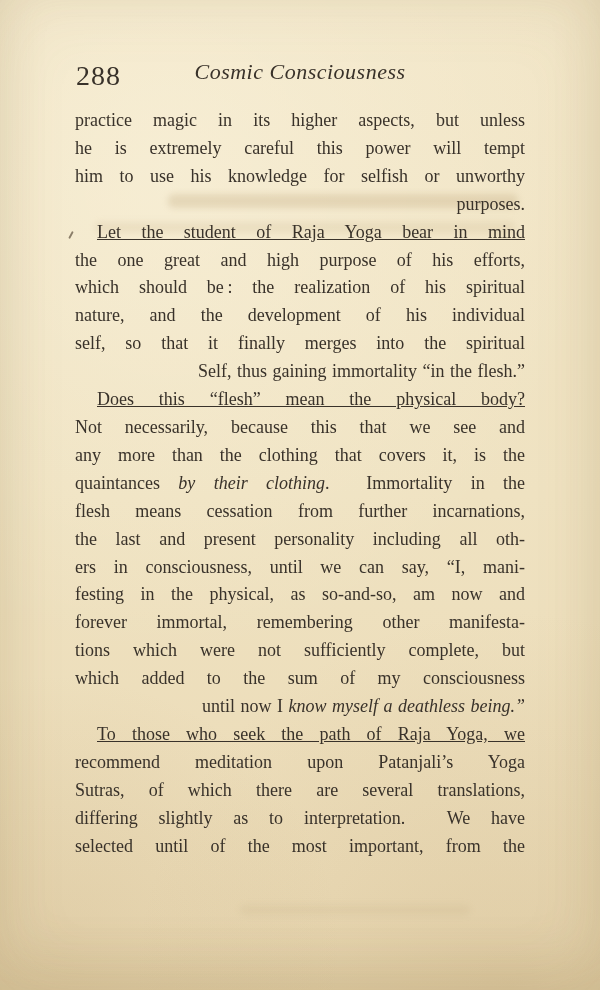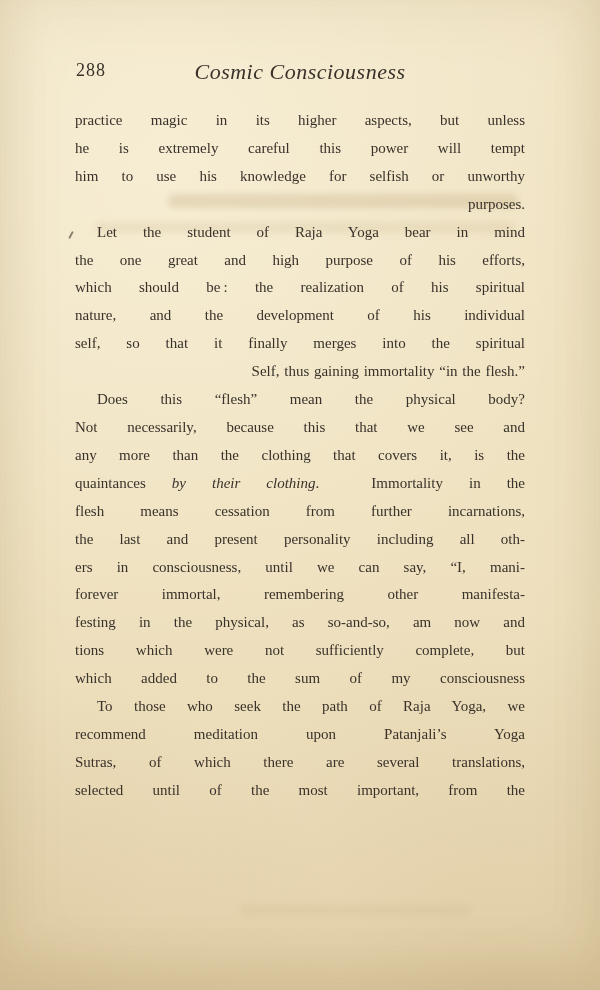--- a/index.html
+++ b/index.html
@@ -26,52 +26,53 @@
     position: absolute;
     top: 60px;
     left: 0;
     width: 100%;
     height: 30px;
   }
   .page-number {
     position: absolute;
     left: 76px;
     top: 0;
-    font-size: 18px;
+    font-size: 28px;
     letter-spacing: 1px;
   }
   .running-title {
     position: absolute;
     left: 0;
     width: 100%;
     top: -1px;
     text-align: center;
     font-size: 22px;
     font-style: italic;
     letter-spacing: 0.5px;
   }
   .text-block {
     position: absolute;
     left: 75px;
     top: 107px;
     width: 450px;
-    font-size: 15px;
+    font-size: 18px;
     line-height: 27.9px;
     word-spacing: 1px;
   }
   .line {
     white-space: normal;
     text-align: right;
   }
   .line.j {
     text-align: justify;
     text-align-last: justify;
   }
   .line.indent {
     padding-left: 22px;
+    text-decoration: underline;
   }
   .it {
     font-style: italic;
   }
   
   .ghost {
     position: absolute;
     border-radius: 6px;
     filter: blur(3px);
     pointer-events: none;
@@ -117,23 +118,25 @@
       <div class="line j"><span>nature, and the development of his individual</span></div>
       <div class="line j"><span>self, so that it finally merges into the spiritual</span></div>
       <div class="line"><span>Self, thus gaining immortality “in the flesh.”</span></div>
       <div class="line j indent"><span>Does this “flesh” mean the physical body?</span></div>
       <div class="line j"><span>Not necessarily, because this that we see and</span></div>
       <div class="line j"><span>any more than the clothing that covers it, is the</span></div>
       <div class="line j"><span>quaintances </span><span class="it">by their clothing</span><span>.&nbsp; Immortality in the</span></div>
       <div class="line j"><span>flesh means cessation from further incarnations,</span></div>
       <div class="line j"><span>the last and present personality including all oth-</span></div>
       <div class="line j"><span>ers in consciousness, until we can say, “I, mani-</span></div>
+      <div class="line j"><span>festing in the physical, as so-and-so, am now and</span></div>
       <div class="line j"><span>forever immortal, remembering other manifesta-</span></div>
-      <div class="line j"><span>festing in the physical, as so-and-so, am now and</span></div>
       <div class="line j"><span>tions which were not sufficiently complete, but</span></div>
       <div class="line j"><span>which added to the sum of my consciousness</span></div>
+      <div class="line"><span>until now I </span><span class="it">know myself a deathless being.”</span></div>
       <div class="line j indent"><span>To those who seek the path of Raja Yoga, we</span></div>
       <div class="line j"><span>recommend meditation upon Patanjali’s Yoga</span></div>
       <div class="line j"><span>Sutras, of which there are several translations,</span></div>
+      <div class="line j"><span>differing slightly as to interpretation.&nbsp; We have</span></div>
       <div class="line j"><span>selected until of the most important, from the</span></div>
     </div>
 
 </div>
 
 </body></html>

